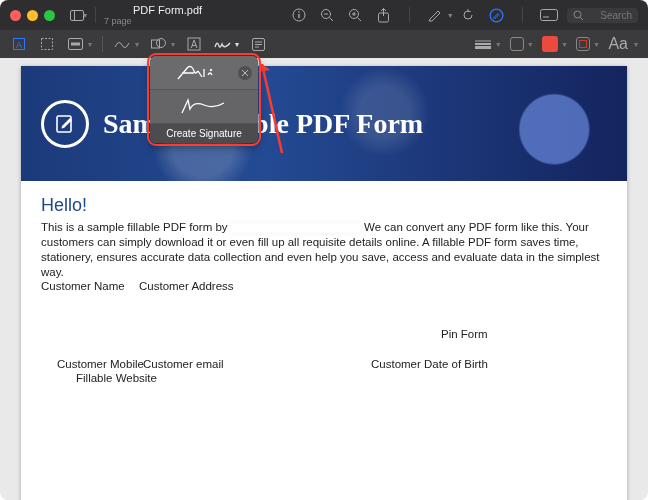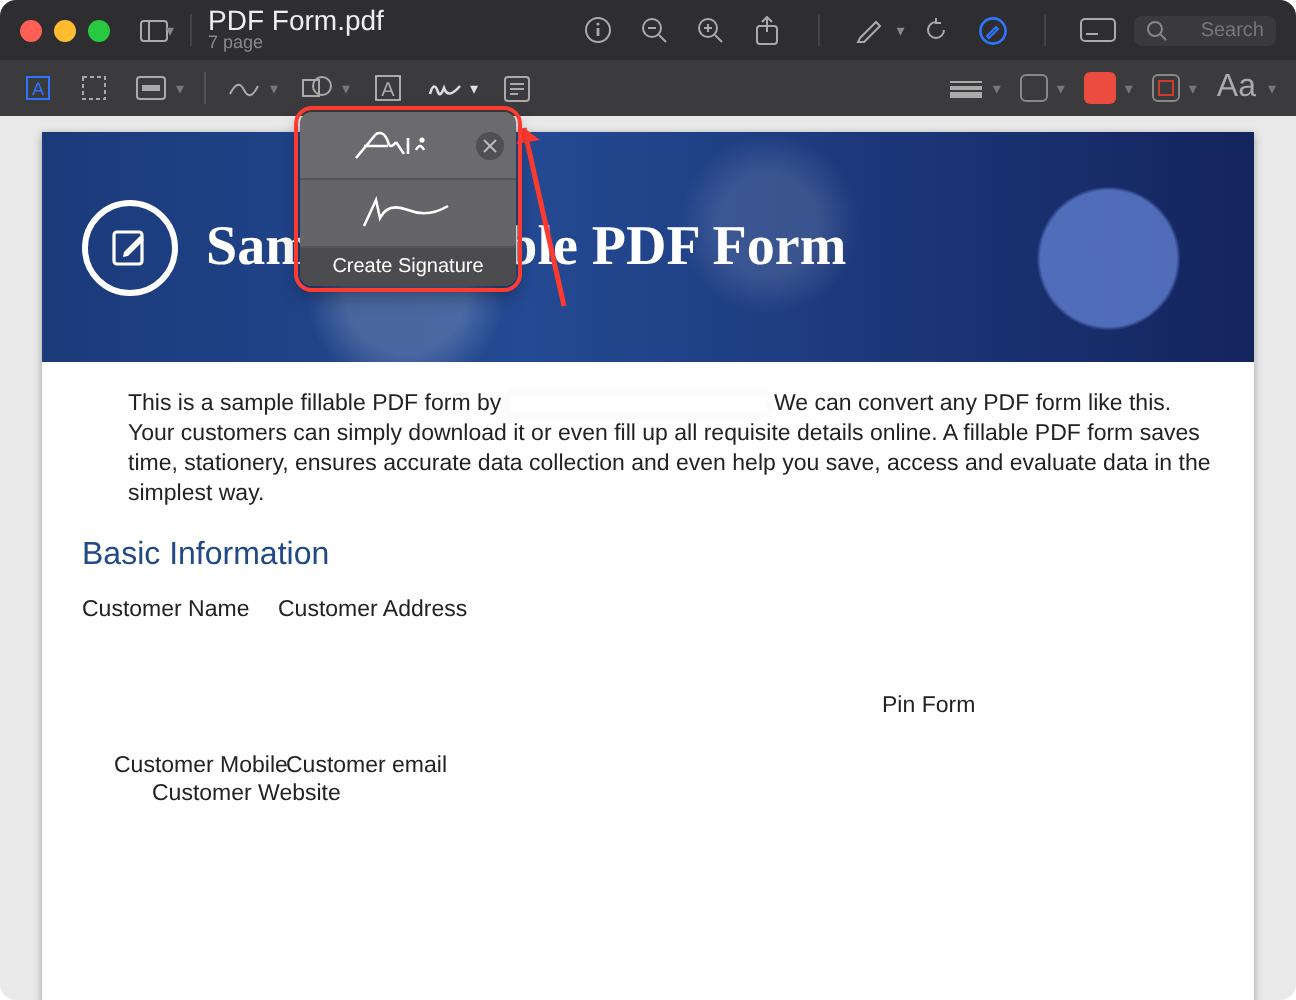--- a/index.html
+++ b/index.html
@@ -11,21 +11,21 @@
   
   .titlebar {
     height: 30px; background: #2e2e30; display: flex; align-items: center;
     padding: 0 10px; color: #ccc; font-size: 11px;
   }
   .traffic { display:flex; gap:6px; margin-right:12px;}
   .dot{width:11px;height:11px;border-radius:50%;}
   .tb-sep{width:1px;height:16px;background:#444;margin:0 8px;}
   .tb-icon{color:#aaa;display:flex;align-items:center;justify-content:center;width:20px;height:20px;}
   .title-block{flex:0 0 auto;margin-right:auto;}
-  .title-block .t1{color:#eee;font-size:14px;line-height:12px;}
+  .title-block .t1{color:#eee;font-size:11px;line-height:12px;margin-left:29px;}
   .title-block .t2{color:#888;font-size:9px;line-height:10px;}
   .tb-right{display:flex;align-items:center;gap:8px;}
   .search-wrap{display:flex;align-items:center;gap:16px;background:#3a3a3c;padding:2px 6px;border-radius:4px;min-width:70px;}
   .search-wrap span.ph{color:#777;font-size:10px;}
 
   
   .markupbar{
     height:28px;background:#3b3b3d;display:flex;align-items:center;
     padding:0 10px;gap:10px;color:#aaa;
   }
@@ -47,21 +47,21 @@
       radial-gradient(circle at 60% 40%, rgba(255,255,255,.12) 0 25px, rgba(255,255,255,0) 45px),
       linear-gradient(90deg,#1b3a7a 0%,#244a93 40%,#14245e 100%);
   }
   .banner-icon{
     width:48px;height:48px;border:3px solid #fff;border-radius:50%;
     display:flex;align-items:center;justify-content:center;flex-shrink:0;
   }
   .banner-title{font-family:Georgia, "Times New Roman", serif;font-weight:bold;font-size:28px;line-height:30px;}
   .content{padding:14px 20px;color:#222;}
   .hello{color:#204a87;font-size:18px;margin-bottom:4px;}
-  .intro{font-size:11.5px;line-height:15px;margin-left:23px;}
+  .intro{font-size:11.5px;line-height:15px;}
   .redact{display:inline-block;width:130px;height:10px;background:#fff;border-radius:2px;vertical-align:middle;filter:blur(1px);box-shadow:0 0 3px rgba(0,0,0,.12);}
   .section-h{color:#204a87;font-size:16px;margin:14px 0 12px;}
   .fields{font-size:11.5px;position:relative;height:110px;}
   .fld{position:absolute;}
 
   
   .sig-popup{
     position:absolute;left:150px;top:56px;width:108px;background:#656567;
     border-radius:6px;overflow:hidden;z-index:50;box-shadow:0 4px 10px rgba(0,0,0,.4);
     outline:2px solid #ff3b2f;outline-offset:1px;
@@ -243,33 +243,34 @@
     <div class="banner">
       <div class="banner-icon">
         <svg width="22" height="22" viewBox="0 0 22 22">
             <rect x="3" y="3" width="14" height="16" rx="1.5" fill="none" stroke="#fff" stroke-width="1.6"></rect>
             <path d="M8 13 L16 5 L18 7 L10 15 L7.5 15.5 Z" fill="#fff"></path>
           </svg>
       </div>
       <div class="banner-title">Sample Fillable PDF Form</div>
     </div>
     <div class="content">
+      <div class="hello">Hello!</div>
       <p class="intro">
         <span>This is a sample fillable PDF form by </span>
         <span class="redact"></span>
         <span> We can convert any PDF form like this. Your customers can simply download it or even fill up all requisite details online. A fillable PDF form saves time, stationery, ensures accurate data collection and even help you save, access and evaluate data in the simplest way.</span>
       </p>
-      <div class="section-h">Basic Information</div>
       <div class="fields">
         <div class="fld" style="left:0;top:0">Customer Name</div>
         <div class="fld" style="left:98px;top:0">Customer Address</div>
         <div class="fld" style="left:400px;top:48px">Pin Form</div>
         <div class="fld" style="left:16px;top:78px">Customer Mobile</div>
         <div class="fld" style="left:102px;top:78px">Customer email</div>
-        <div class="fld" style="left:35px;top:92px">Customer Website</div>
+        <div class="fld" style="left:35px;top:92px">Fillable Website</div>
+        <div class="fld" style="left:330px;top:78px">Customer Date of Birth</div>
       </div>
     </div>
   </div>
 </div>
 
 <div class="sig-popup">
   <div class="sig-row sel">
     <svg width="60" height="24" viewBox="0 0 60 24" fill="none">
         <path d="M4 18 L14 6 M8 12 L20 12 M14 6 Q18 4 20 10 Q21 14 24 10 M24 10 L28 16 M30 8 L30 16 M34 14 Q36 10 38 14" stroke-width="1.3"></path>
         <circle cx="37" cy="9" r="0.8" fill="#fff"></circle>

